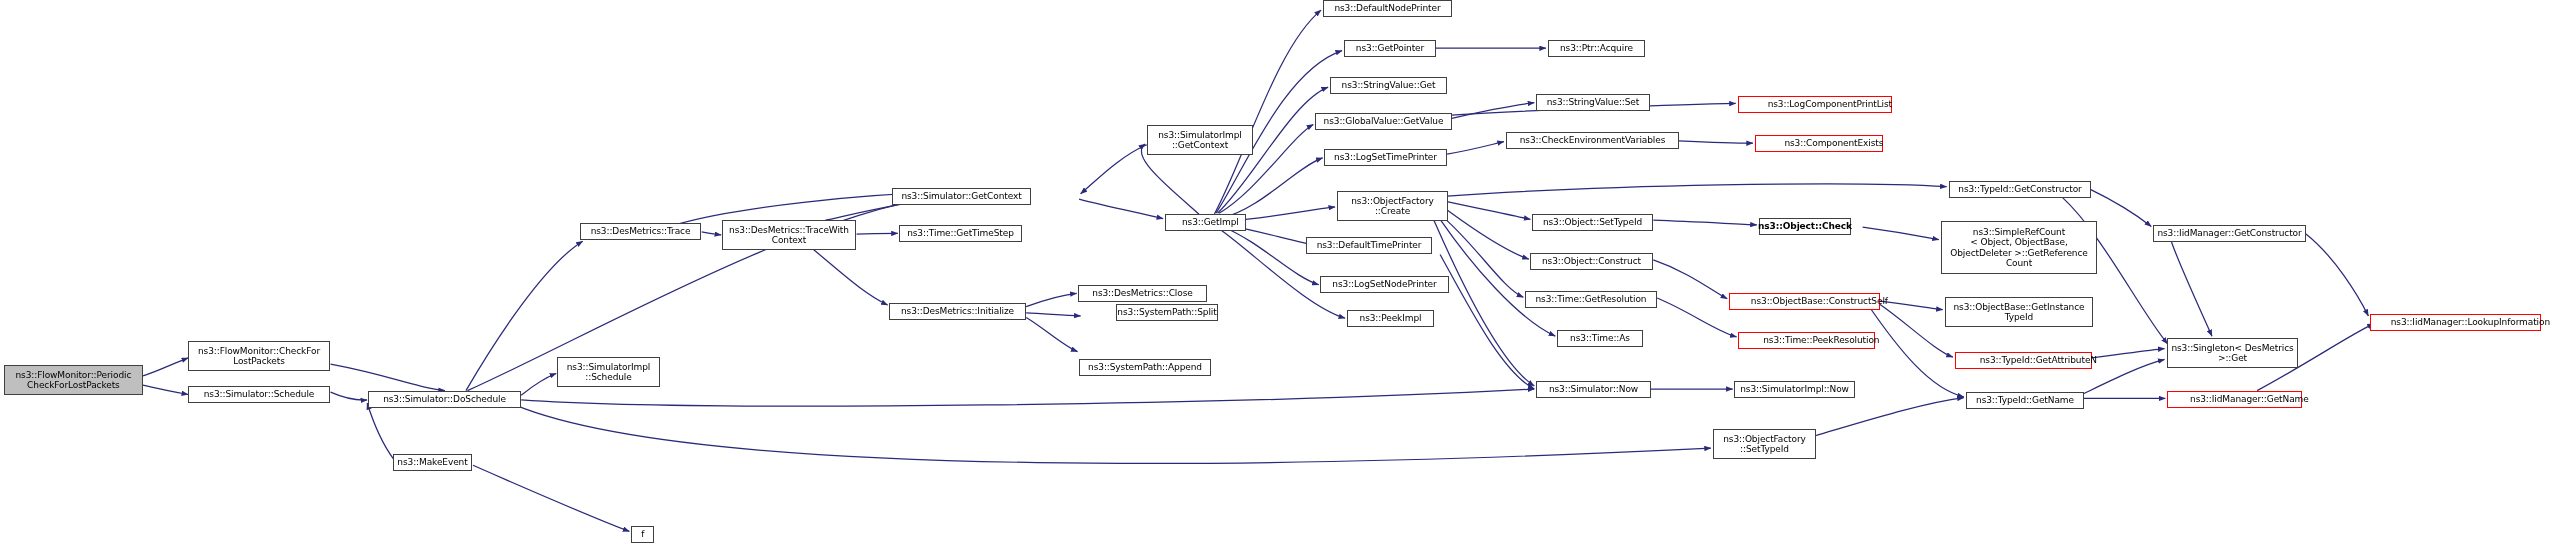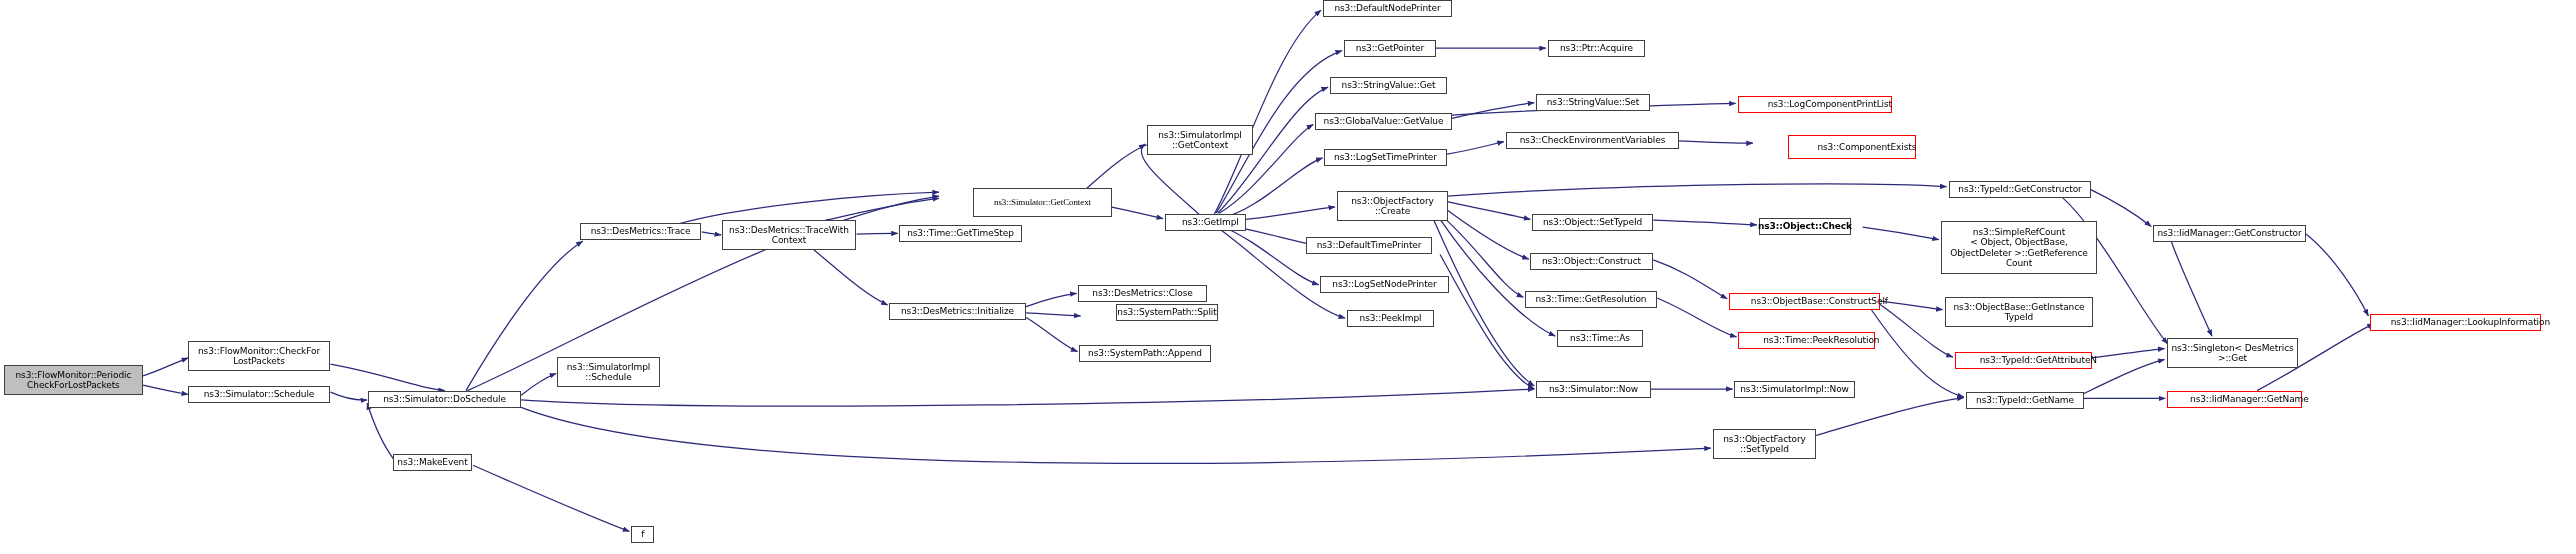--- a/index.html
+++ b/index.html
@@ -132,34 +132,34 @@
 ::Schedule</span></div>
       <div class="node" style="left: 393px; top: 454px; width: 79px; height: 17px;"><span>ns3::MakeEvent</span></div>
       <div class="node" style="left: 631px; top: 526px; width: 23.4px; height: 17px;"><span>f</span></div>
       <div class="node" style="left: 580px; top: 223px; width: 121px; height: 17px;"><span>ns3::DesMetrics::Trace</span></div>
       <div class="node" style="left: 722px; top: 220px; width: 134px; height: 30px;"><span>ns3::DesMetrics::TraceWith
 Context</span></div>
       <div class="node" style="left: 899px; top: 225px; width: 123px; height: 17px;"><span>ns3::Time::GetTimeStep</span></div>
       <div class="node" style="left: 889px; top: 303px; width: 137px; height: 17px;"><span>ns3::DesMetrics::Initialize</span></div>
       <div class="node" style="left: 1078px; top: 285px; width: 129px; height: 17px;"><span>ns3::DesMetrics::Close</span></div>
       <div class="node" style="left: 1082px; top: 304px; width: 102px; height: 17px; margin-left: 34px;"><span>ns3::SystemPath::Split</span></div>
-      <div class="node" style="left: 1079px; top: 345px; width: 132px; height: 17px;"><span>ns3::SystemPath::Append</span></div>
-      <div class="node" style="left: 973px; top: 188px; width: 139px; height: 29px; font-family: Liberation Serif, serif;"><span>ns3::Simulator::GetContext</span></div>
+      <div class="node" style="left: 1079px; top: 359px; width: 132px; height: 17px;"><span>ns3::SystemPath::Append</span></div>
+      <div class="node" style="left: 892px; top: 188px; width: 139px; height: 17px;"><span>ns3::Simulator::GetContext</span></div>
       <div class="node" style="left: 1147px; top: 125px; width: 106px; height: 30px;"><span>ns3::SimulatorImpl
 ::GetContext</span></div>
       <div class="node" style="left: 1165px; top: 214px; width: 81px; height: 17px; padding-left: 12px;"><span>ns3::GetImpl</span></div>
       <div class="node" style="left: 1323px; top: 0px; width: 129px; height: 17px;"><span>ns3::DefaultNodePrinter</span></div>
       <div class="node" style="left: 1344px; top: 40px; width: 92px; height: 17px;"><span>ns3::GetPointer</span></div>
       <div class="node" style="left: 1548px; top: 40px; width: 97px; height: 17px;"><span>ns3::Ptr::Acquire</span></div>
       <div class="node" style="left: 1330px; top: 77px; width: 117px; height: 17px;"><span>ns3::StringValue::Get</span></div>
       <div class="node" style="left: 1315px; top: 113px; width: 137px; height: 17px;"><span>ns3::GlobalValue::GetValue</span></div>
       <div class="node" style="left: 1536px; top: 94px; width: 114px; height: 17px;"><span>ns3::StringValue::Set</span></div>
       <div class="node" style="left: 1506px; top: 132px; width: 173px; height: 17px;"><span>ns3::CheckEnvironmentVariables</span></div>
       <div class="node red" style="left: 1738px; top: 96px; width: 154px; height: 17px;"><span>ns3::LogComponentPrintList</span></div>
-      <div class="node red" style="left: 1755px; top: 135px; width: 128px; height: 24px; margin-left: 33px;"><span>ns3::ComponentExists</span></div>
+      <div class="node red" style="left: 1755px; top: 135px; width: 128px; height: 17px;"><span>ns3::ComponentExists</span></div>
       <div class="node" style="left: 1324px; top: 149px; width: 123px; height: 17px; text-align: right;"><span>ns3::LogSetTimePrinter</span></div>
       <div class="node" style="left: 1337px; top: 191px; width: 111px; height: 30px;"><span>ns3::ObjectFactory
 ::Create</span></div>
       <div class="node" style="left: 1291px; top: 237px; width: 126px; height: 17px; margin-left: 15px;"><span>ns3::DefaultTimePrinter</span></div>
       <div class="node" style="left: 1320px; top: 276px; width: 129px; height: 17px;"><span>ns3::LogSetNodePrinter</span></div>
       <div class="node" style="left: 1347px; top: 310px; width: 87px; height: 17px;"><span>ns3::PeekImpl</span></div>
       <div class="node" style="left: 1532px; top: 214px; width: 121px; height: 17px;"><span>ns3::Object::SetTypeId</span></div>
       <div class="node" style="left: 1530px; top: 253px; width: 123px; height: 17px;"><span>ns3::Object::Construct</span></div>
       <div class="node" style="left: 1525px; top: 291px; width: 132px; height: 17px;"><span>ns3::Time::GetResolution</span></div>
       <div class="node" style="left: 1557px; top: 330px; width: 86px; height: 17px;"><span>ns3::Time::As</span></div>

